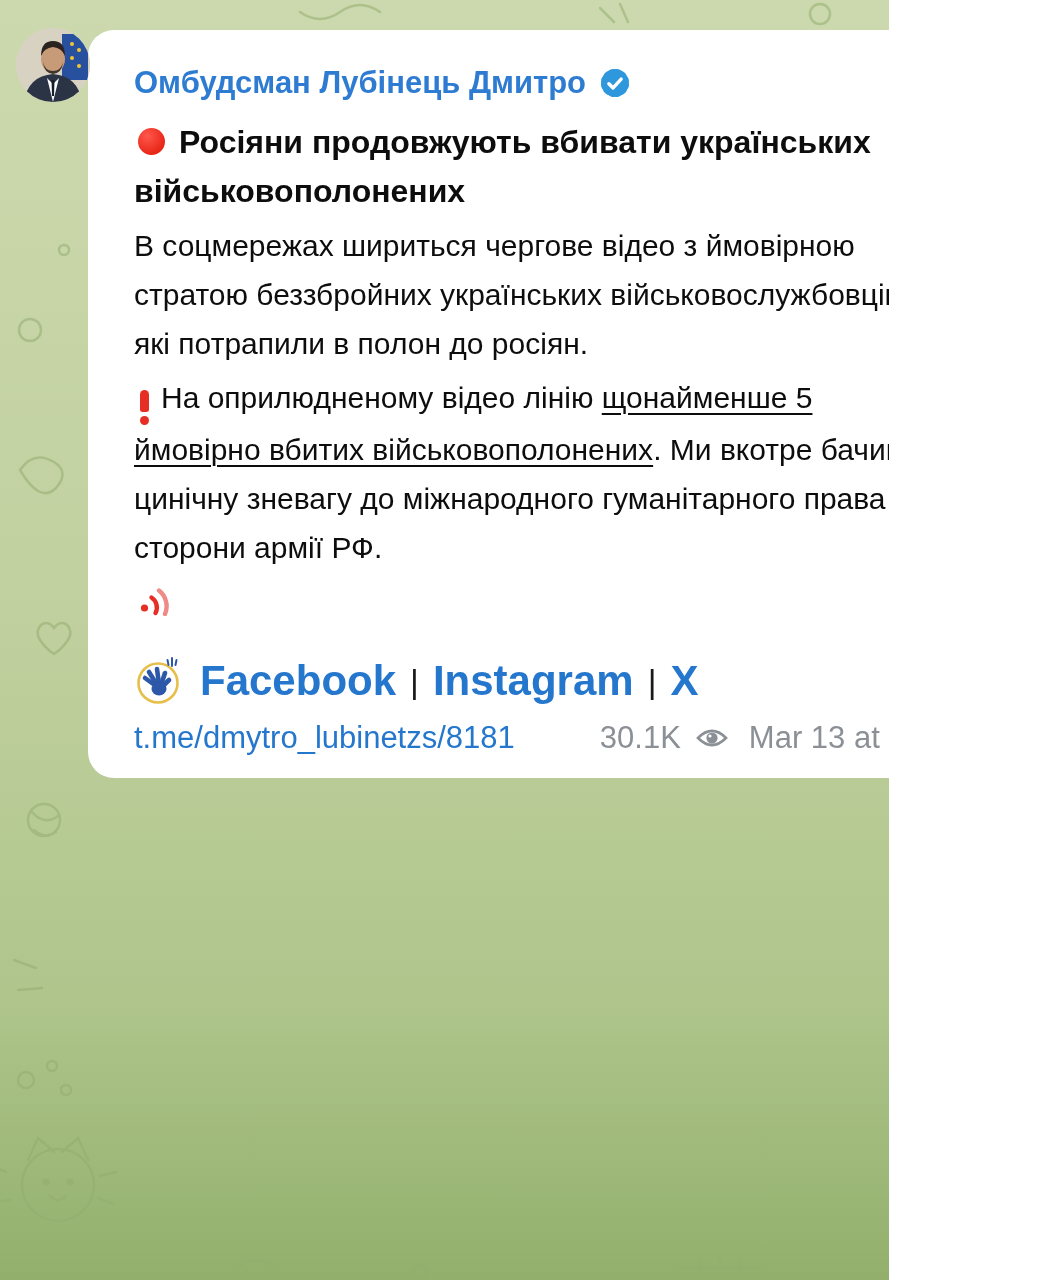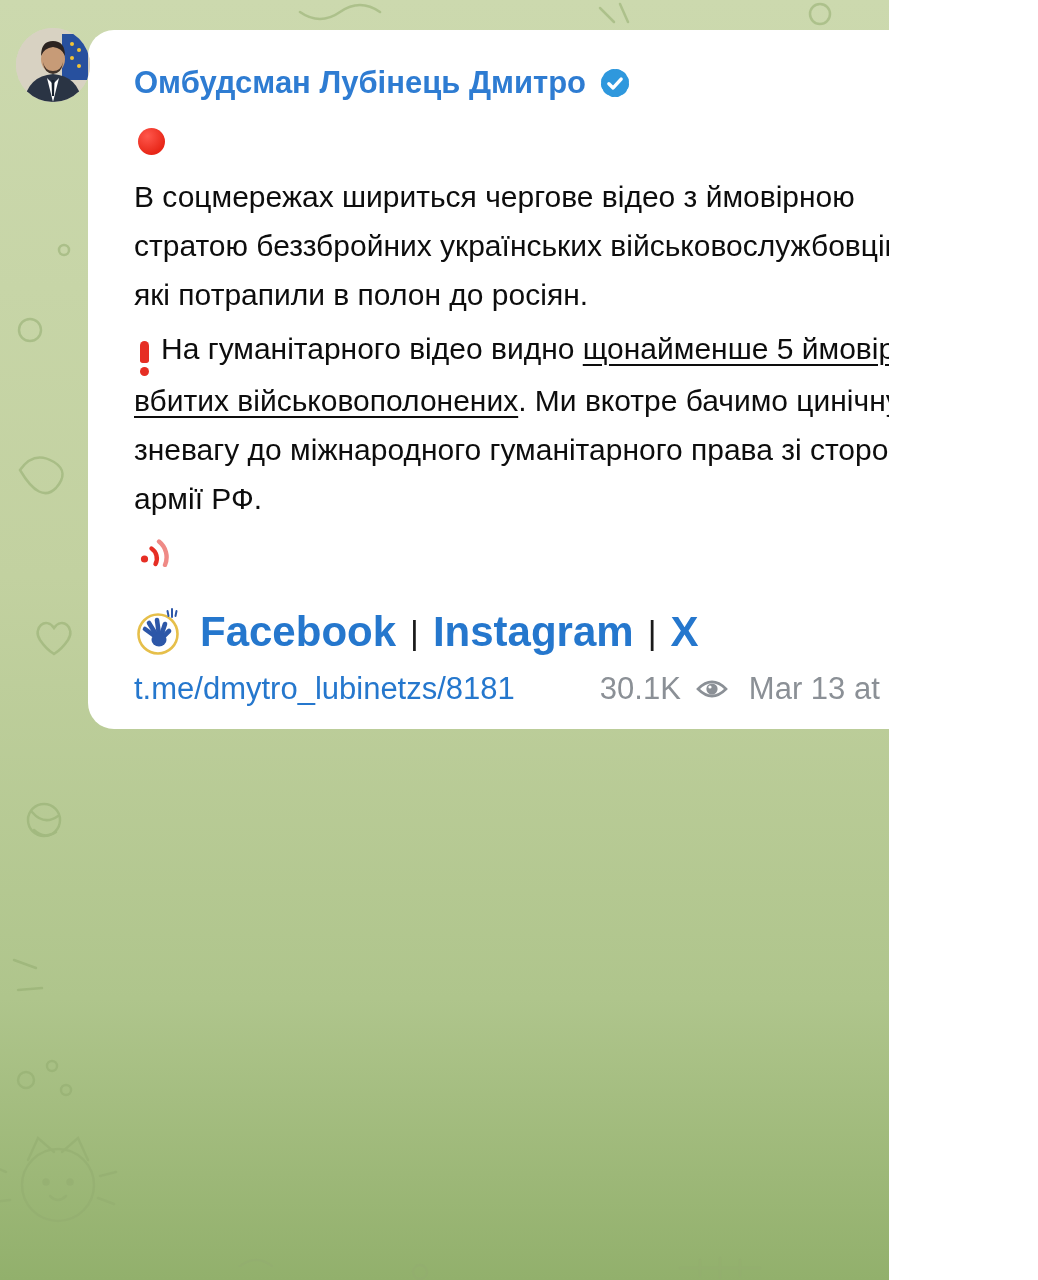--- a/index.html
+++ b/index.html
@@ -204,30 +204,30 @@
 
     <span class="plane">
       <svg width="54" height="50" viewBox="0 0 36 33">
         <path d="M34 2 L2 15.6 L12 18.8 L14.4 29.5 L19 23.2 L26.5 28.2 Z" fill="#3a95d8"></path>
         <path d="M12.6 18.9 L28 7.5 L14.6 22.6 Z" fill="#ffffff" opacity="0.95"></path>
         <path d="M14.6 22.6 L28 7.5 L26.5 28.2 L19 23.2 L14.4 29.5 Z" fill="#3a95d8"></path>
       </svg>
     </span>
 
     <div class="title">
-      <span class="red-circle"></span>
+      <span class="red-circle"></span><span>Росіяни продовжують вбивати українських військовополонених</span>
     </div>
 
     <div class="para">В соцмережах шириться чергове відео з ймовірною стратою беззбройних українських військовослужбовців, які потрапили в полон до росіян.</div>
 
     <div class="para">
       <span class="excl">
           <span class="bar"></span>
           <span class="dot"></span>
-        </span><span>На гуманітарного відео видно </span><span class="u-seg">щонайменше 5 ймовірно вбитих військовополонених</span><span>. Ми вкотре бачимо цинічну зневагу до міжнародного гуманітарного права зі сторони армії РФ.</span>
+        </span><span>На оприлюдненому відео лінію </span><span class="u-seg">щонайменше 5 ймовірно вбитих військовополонених</span><span>. Ми вкотре бачимо цинічну зневагу до міжнародного гуманітарного права зі сторони армії РФ.</span>
     </div>
 
 
 
     <div class="para">
       <span class="sound-icon"><svg width="36" height="32" viewBox="0 0 36 32">
         <circle cx="6.5" cy="24" r="3.6" fill="#e62e24"></circle>
         <path d="M13.5 13.5 A 12 12 0 0 1 17.5 29" fill="none" stroke="#e62e24" stroke-width="4.4" stroke-linecap="round"></path>
         <path d="M21 6.5 A 20 20 0 0 1 27 30" fill="none" stroke="#ef8a86" stroke-width="4.4" stroke-linecap="round"></path>
       </svg></span>

